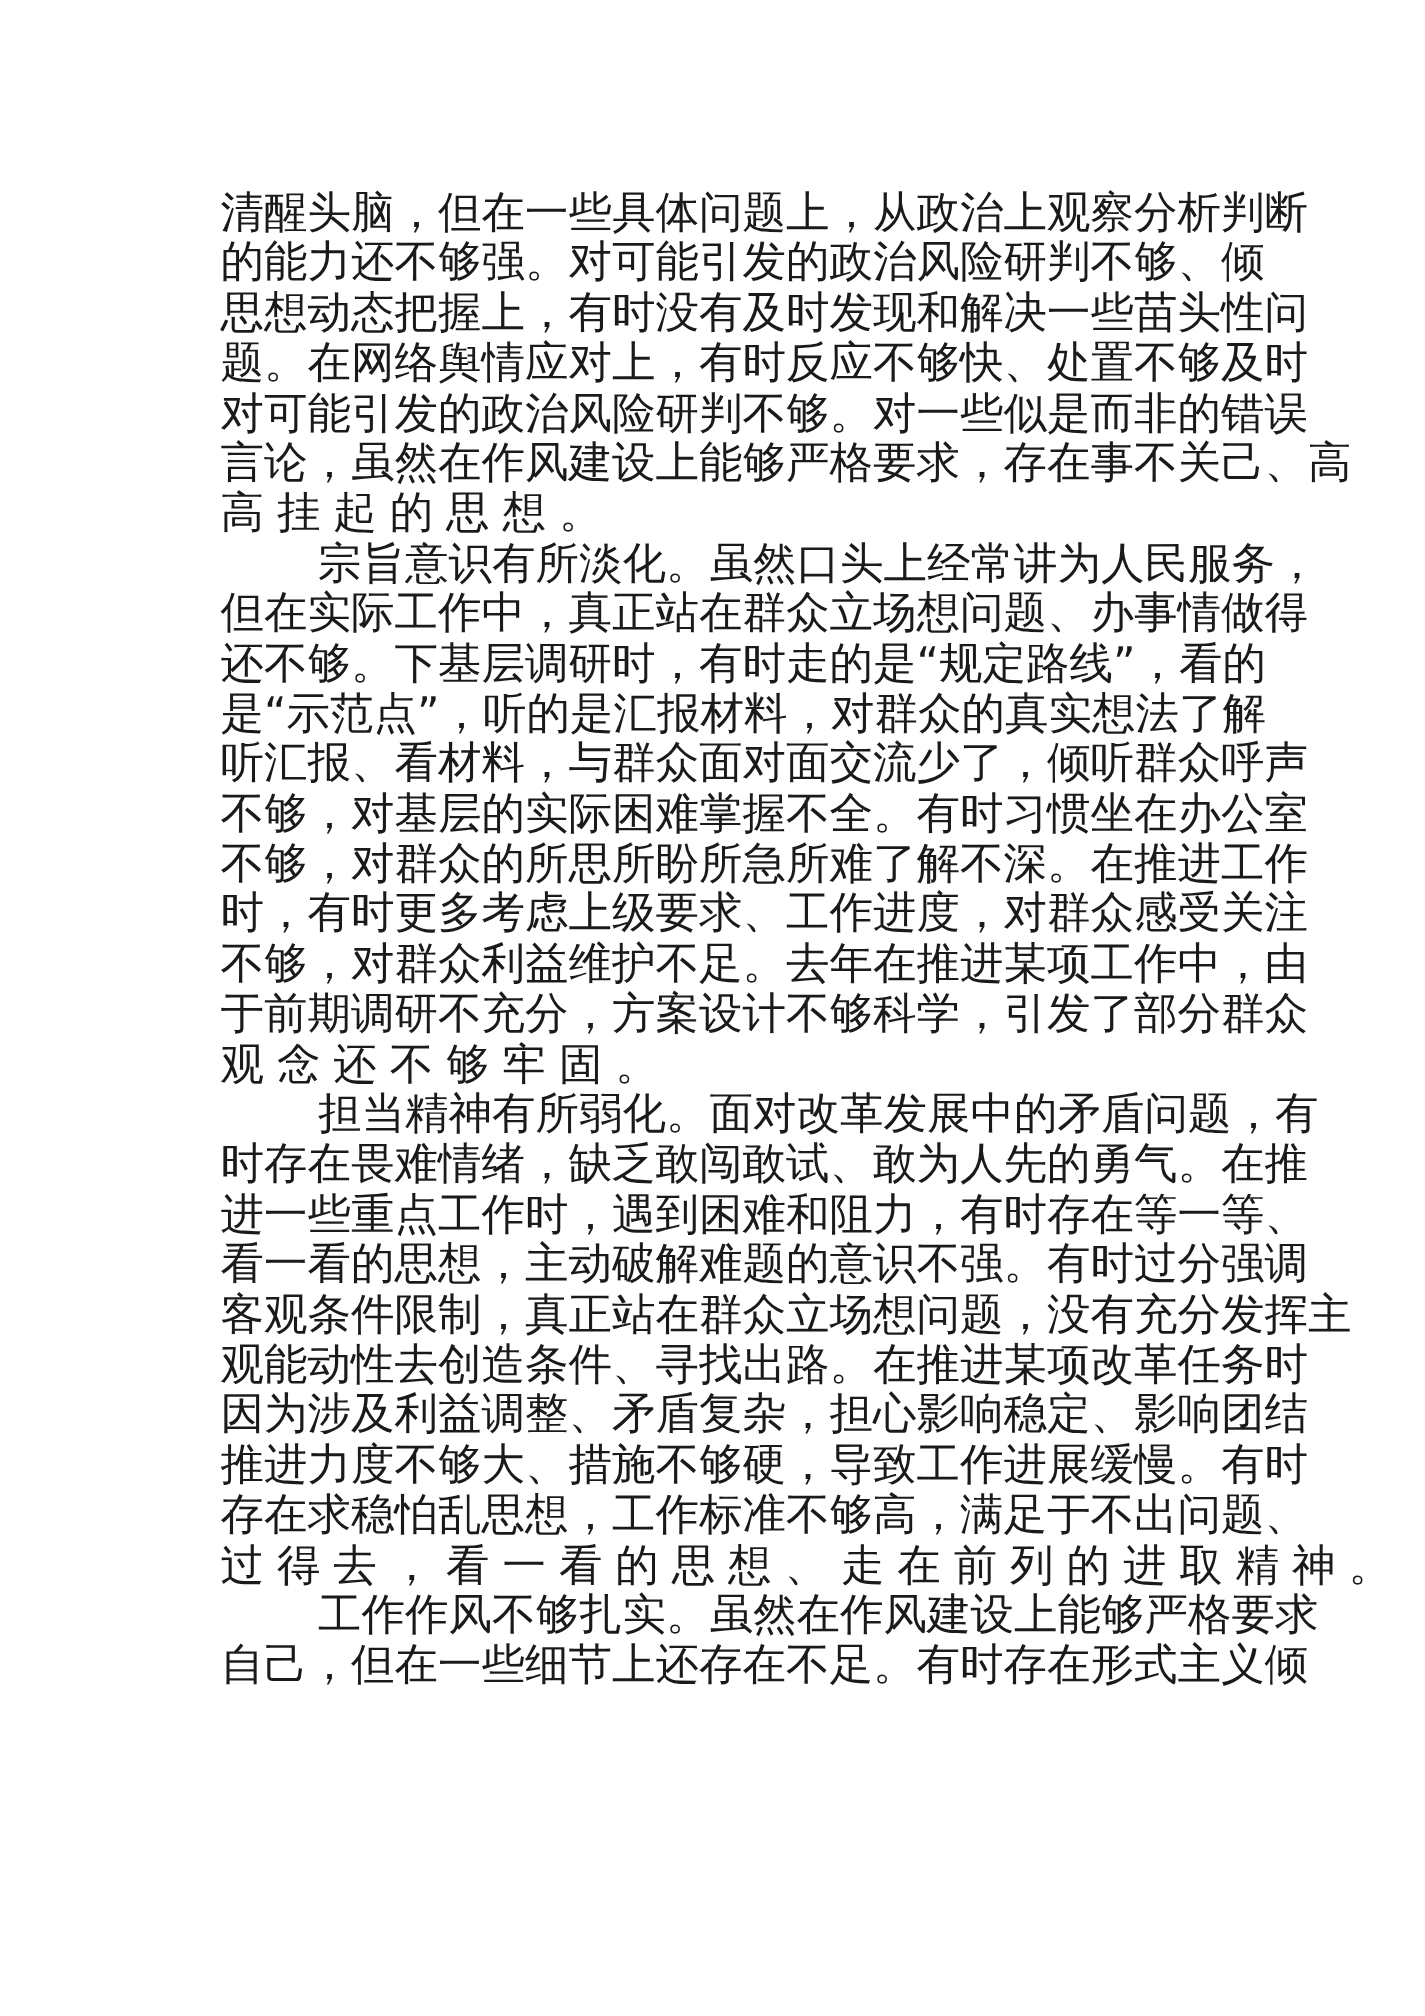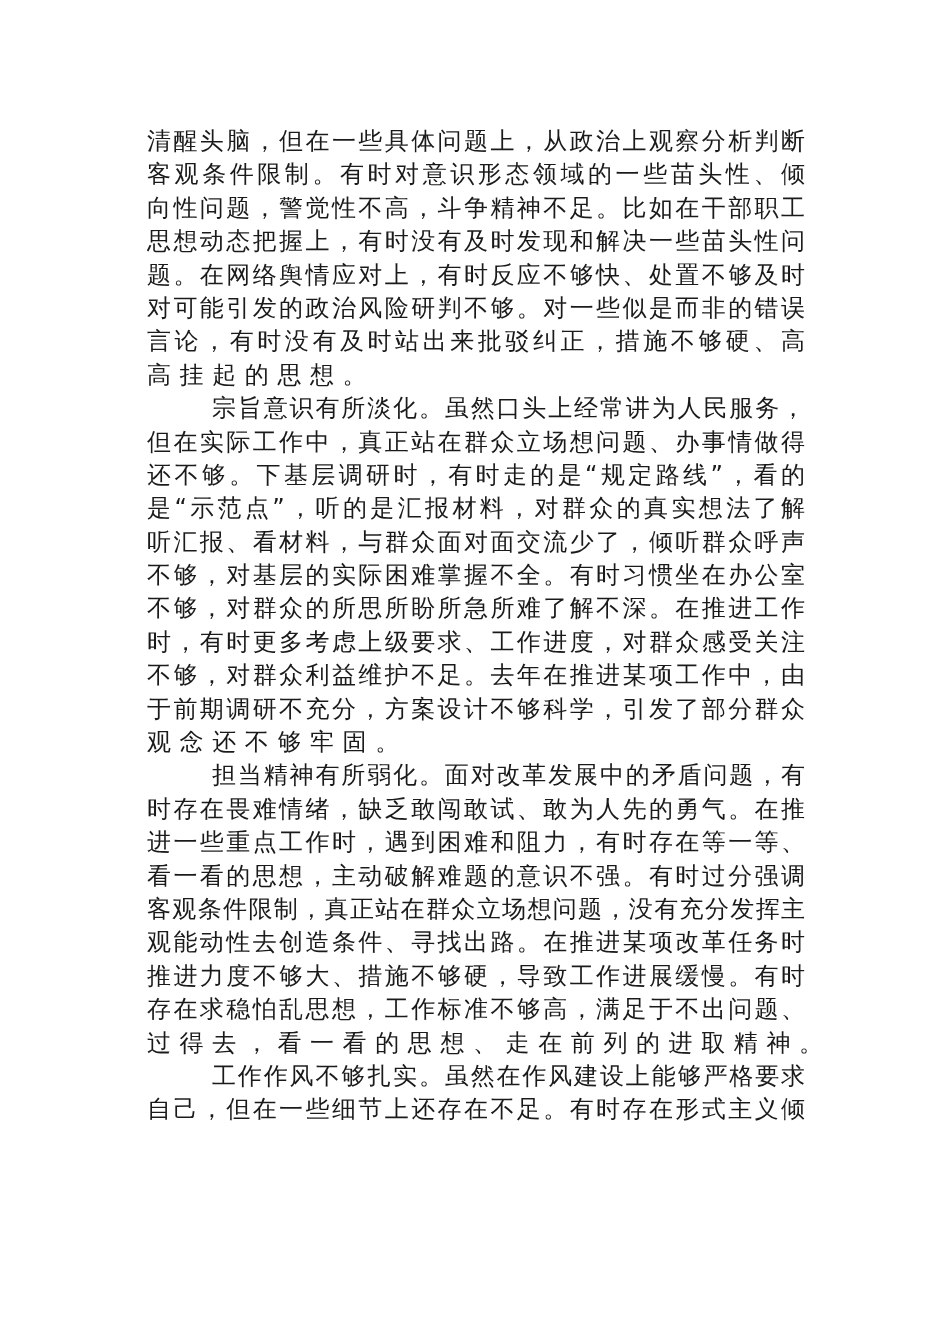--- a/index.html
+++ b/index.html
@@ -16,64 +16,64 @@
     .page {
       position: absolute;
       left: 147px;
       top: 125px;
       width: 658px;
     }
     .line {
       height: 33.4px;
       line-height: 33.4px;
       font-family: "DejaVu Sans", sans-serif;
-      font-size: 24px;
+      font-size: 29px;
       color: #1a1a1a;
       white-space: nowrap;
       letter-spacing: 8.6px;
       display: block;
     }
     .line.justify {
       text-align: justify;
       text-align-last: justify;
       letter-spacing: 0;
     }
     .line.indent {
       padding-left: 65px;
     }
   </style>
 </head>
 <body>
 
 <div class="page">
   <div id="lines">
       <div class="line justify">清醒头脑，但在一些具体问题上，从政治上观察分析判断</div>
-      <div class="line justify">客观条件限制。有时对意识形态领域的一些苗头性、倾</div>
-      <div class="line justify">向性问题，警觉性不高，斗争精神不足。比如在干部职工</div>
+      <div class="line justify">的能力还不够强。对可能引发的政治风险研判不够、倾</div>
       <div class="line justify">思想动态把握上，有时没有及时发现和解决一些苗头性问</div>
       <div class="line justify">题。在网络舆情应对上，有时反应不够快、处置不够及时</div>
       <div class="line justify">对可能引发的政治风险研判不够。对一些似是而非的错误</div>
-      <div class="line justify">言论，有时没有及时站出来批驳纠正，措施不够硬、高</div>
+      <div class="line justify">言论，虽然在作风建设上能够严格要求，存在事不关己、高</div>
       <div class="line">高挂起的思想。</div>
       <div class="line justify indent">宗旨意识有所淡化。虽然口头上经常讲为人民服务，</div>
       <div class="line justify">但在实际工作中，真正站在群众立场想问题、办事情做得</div>
       <div class="line justify">还不够。下基层调研时，有时走的是“规定路线”，看的</div>
       <div class="line justify">是“示范点”，听的是汇报材料，对群众的真实想法了解</div>
       <div class="line justify">听汇报、看材料，与群众面对面交流少了，倾听群众呼声</div>
       <div class="line justify">不够，对基层的实际困难掌握不全。有时习惯坐在办公室</div>
       <div class="line justify">不够，对群众的所思所盼所急所难了解不深。在推进工作</div>
       <div class="line justify">时，有时更多考虑上级要求、工作进度，对群众感受关注</div>
       <div class="line justify">不够，对群众利益维护不足。去年在推进某项工作中，由</div>
       <div class="line justify">于前期调研不充分，方案设计不够科学，引发了部分群众</div>
       <div class="line">观念还不够牢固。</div>
       <div class="line justify indent">担当精神有所弱化。面对改革发展中的矛盾问题，有</div>
       <div class="line justify">时存在畏难情绪，缺乏敢闯敢试、敢为人先的勇气。在推</div>
       <div class="line justify">进一些重点工作时，遇到困难和阻力，有时存在等一等、</div>
       <div class="line justify">看一看的思想，主动破解难题的意识不强。有时过分强调</div>
       <div class="line justify">客观条件限制，真正站在群众立场想问题，没有充分发挥主</div>
       <div class="line justify">观能动性去创造条件、寻找出路。在推进某项改革任务时</div>
+      <div class="line justify">因为涉及利益调整、矛盾复杂，担心影响稳定、影响团结</div>
       <div class="line justify">推进力度不够大、措施不够硬，导致工作进展缓慢。有时</div>
       <div class="line justify">存在求稳怕乱思想，工作标准不够高，满足于不出问题、</div>
       <div class="line">过得去，看一看的思想、走在前列的进取精神。</div>
       <div class="line justify indent">工作作风不够扎实。虽然在作风建设上能够严格要求</div>
       <div class="line justify">自己，但在一些细节上还存在不足。有时存在形式主义倾</div>
     </div>
 </div>
 
 </body></html>

